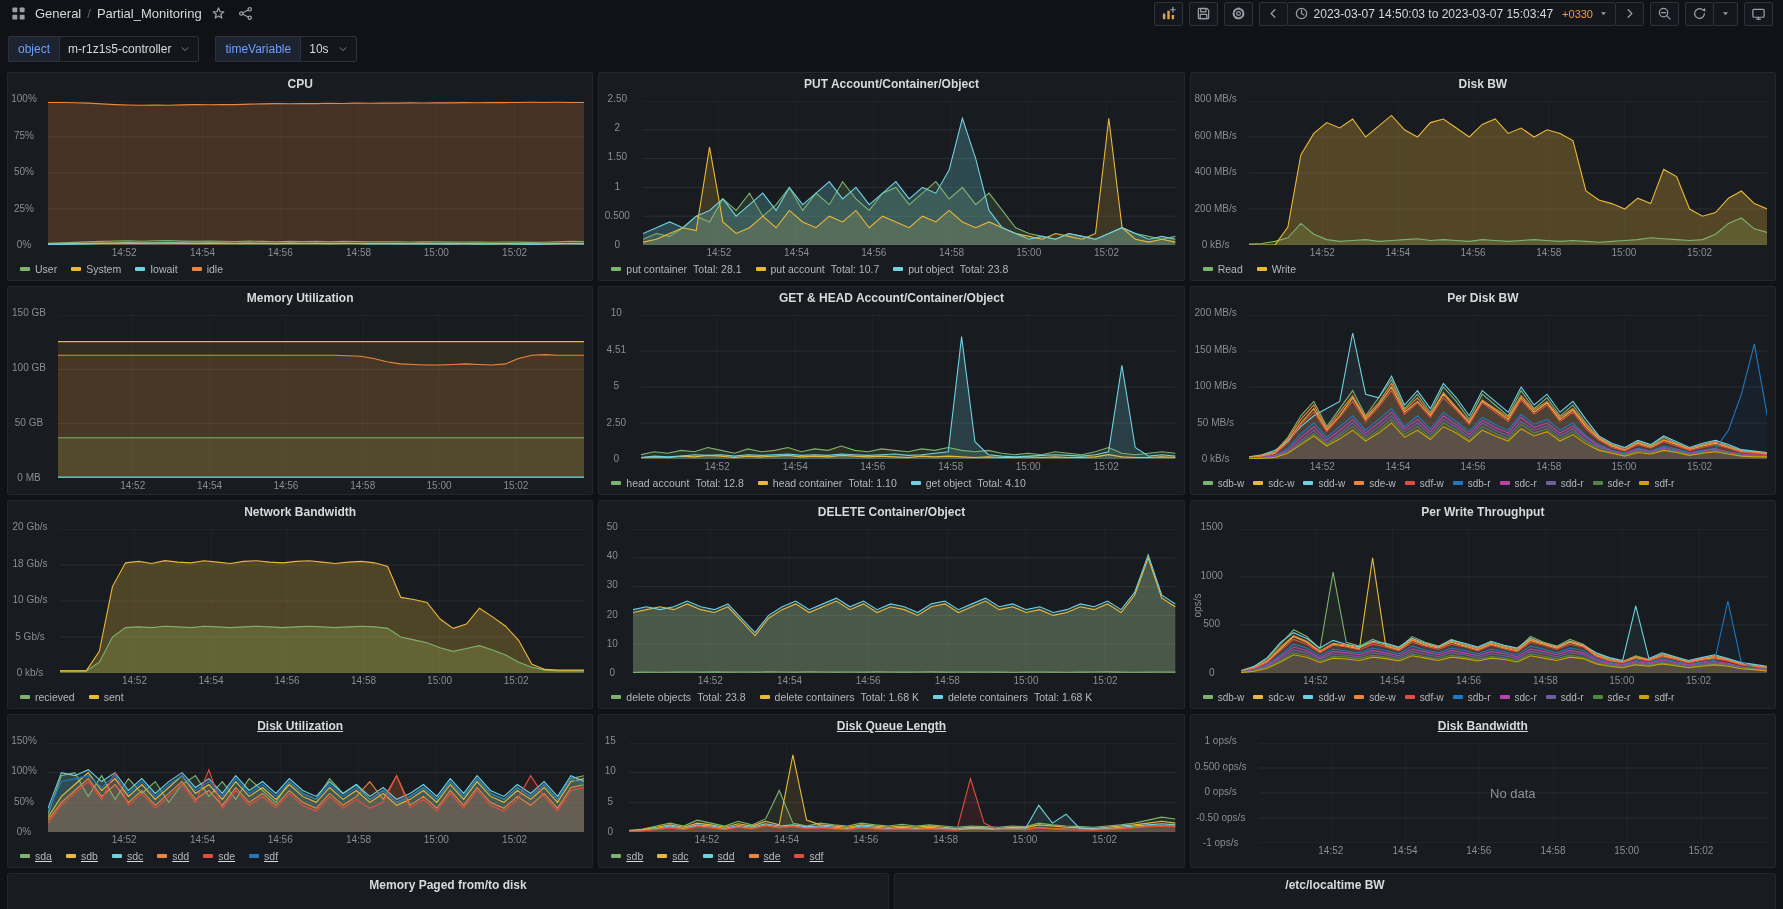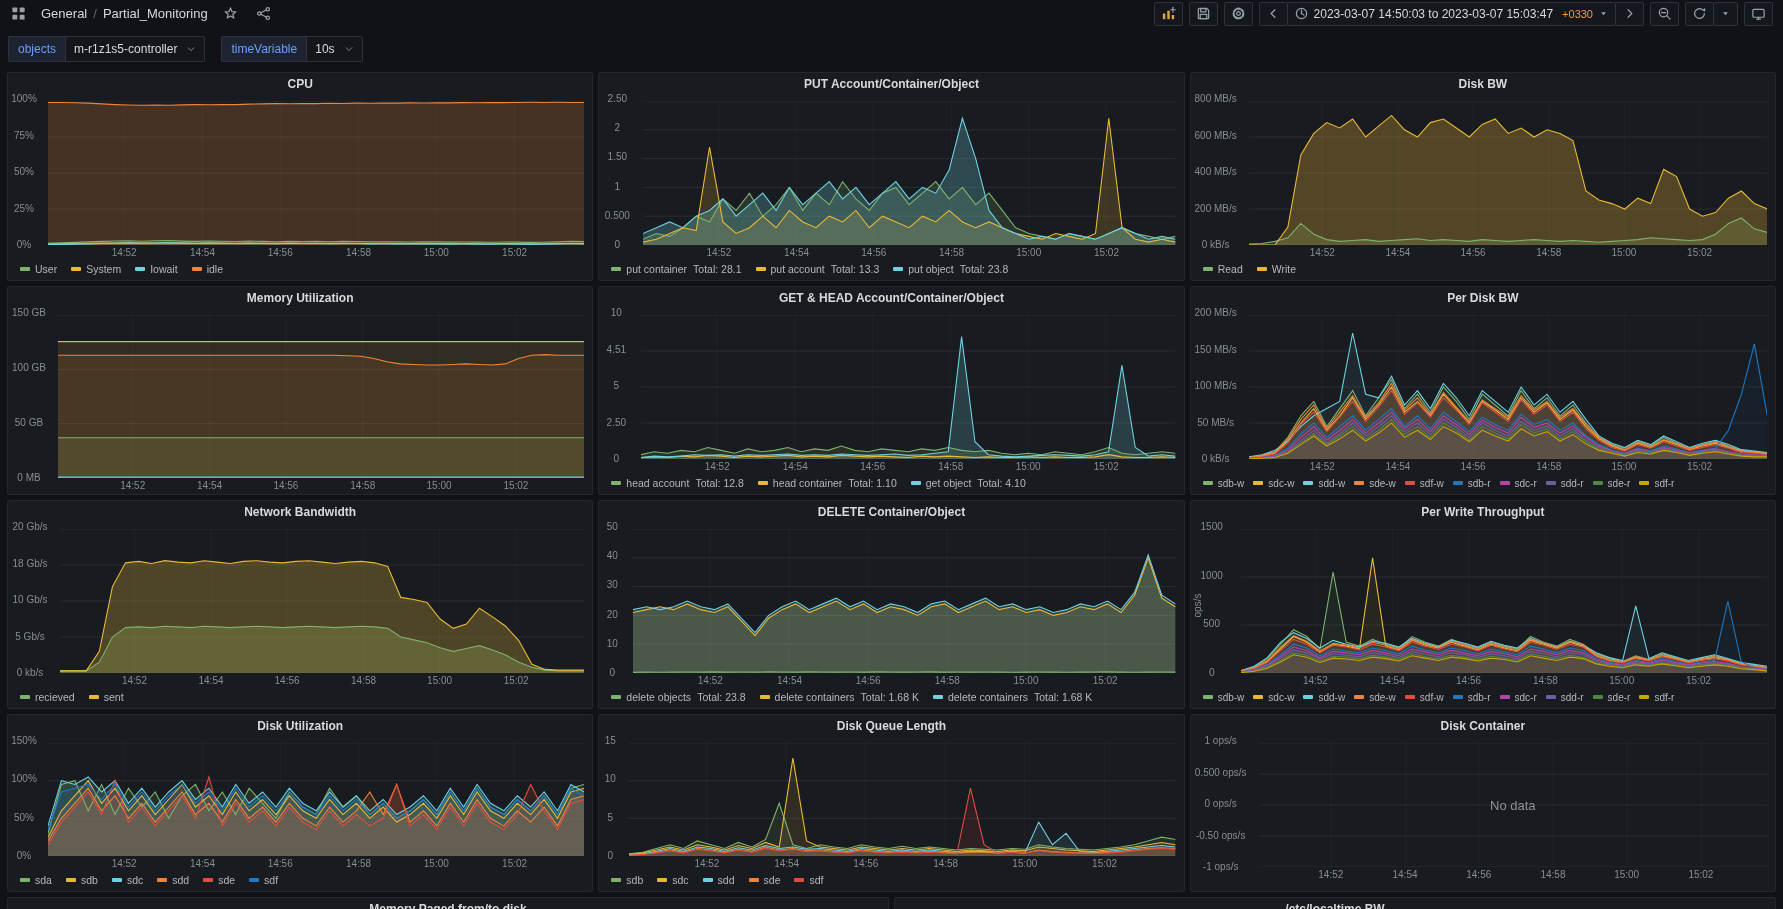--- a/index.html
+++ b/index.html
@@ -4,21 +4,21 @@
 <style>
   * { box-sizing: border-box; }
   html,body { margin:0; padding:0; }
   body {
     width:1783px; height:909px; overflow:hidden;
     background:#111217; color:#d8d9da;
     font-family:"Liberation Sans","DejaVu Sans",sans-serif;
   }
   
   .topnav { height:27px; display:flex; align-items:center; justify-content:space-between; padding:0 10px 0 8px; }
-  .nav-left { display:flex; align-items:center; gap:13px; font-size:13px; }
+  .nav-left { display:flex; align-items:center; gap:7px; font-size:13px; }
   .crumb { color:#d8d9da; cursor:pointer; white-space:nowrap; }
   .crumb-sep { color:#61656c; margin:0 1px; }
   .icon-btn { display:flex; align-items:center; justify-content:center; width:20px; height:20px; cursor:pointer; flex:none; }
   svg.ic { width:15px; height:15px; stroke:#9ba0a7; fill:none; stroke-width:1.3; stroke-linecap:round; stroke-linejoin:round; }
   svg.ic .fil { fill:#9ba0a7; stroke:none; }
   .nav-right { display:flex; align-items:center; gap:6px; }
   .tool-btn { height:24px; border:1px solid #2e323a; background:#15171e; border-radius:2px;
               display:flex; align-items:center; padding:0 6px; gap:5px; cursor:pointer; flex:none; }
   .btn-group { display:flex; }
   .btn-group .tool-btn + .tool-btn { margin-left:-1px; }
@@ -164,21 +164,21 @@
           <rect x="2" y="3.5" width="12" height="8.5" rx="1"></rect>
           <line x1="6" y1="14" x2="10" y2="14"></line>
           <line x1="8" y1="12" x2="8" y2="14"></line>
         </svg>
     </span>
   </div>
 </header>
 
 <div class="submenu">
   <div class="var-group">
-    <span class="var-label">objects</span>
+    <span class="var-label">object</span>
     <span class="var-value">
       <span>m-r1z1s5-controller</span>
       <svg class="ic" viewBox="0 0 16 16" style="width:10px;height:10px">
           <polyline points="3.5,6 8,10.5 12.5,6"></polyline>
         </svg>
     </span>
   </div>
   <div class="var-group">
     <span class="var-label">timeVariable</span>
     <span class="var-value">
@@ -293,21 +293,21 @@
         </div>
         <div class="legend">
           <span class="legend-item">
             <span class="sw" style="background: rgb(126, 178, 109);"></span>
             <span class="lbl">put container</span>
             <span class="legend-total">Total: 28.1</span>
           </span>
           <span class="legend-item">
             <span class="sw" style="background: rgb(234, 184, 57);"></span>
             <span class="lbl">put account</span>
-            <span class="legend-total">Total: 13.3</span>
+            <span class="legend-total">Total: 10.7</span>
           </span>
           <span class="legend-item">
             <span class="sw" style="background: rgb(110, 208, 224);"></span>
             <span class="lbl">put object</span>
             <span class="legend-total">Total: 23.8</span>
           </span>
         </div>
       </section>
       <section class="panel">
         <div class="panel-title">Disk BW</div>
@@ -743,21 +743,21 @@
             <span class="sw" style="background: rgb(80, 134, 66);"></span>
             <span class="lbl">sde-r</span>
           </span>
           <span class="legend-item">
             <span class="sw" style="background: rgb(204, 163, 0);"></span>
             <span class="lbl">sdf-r</span>
           </span>
         </div>
       </section>
     </div>
-    <div class="prow" style="height: 178px;">
+    <div class="prow" style="height: 154px; text-decoration: underline;">
       <section class="panel">
         <div class="panel-title">Disk Utilization</div>
         <div class="chart">
           <span class="ytick" style="width: 32px; bottom: calc(0% - 5px);">0%</span>
           <span class="ytick" style="width: 32px; bottom: calc(33.33% - 5px);">50%</span>
           <span class="ytick" style="width: 32px; bottom: calc(66.67% - 5px);">100%</span>
           <span class="ytick" style="width: 32px; bottom: calc(100% - 5px);">150%</span>
           <div class="plot" style="left: 40px;">
             <svg viewBox="0 0 100 100" preserveAspectRatio="none" class="plot-svg">
               <line x1="0" y1="100" x2="100" y2="100" class="gl"></line>
@@ -877,21 +877,21 @@
             <span class="sw" style="background: rgb(239, 132, 60);"></span>
             <span class="lbl">sde</span>
           </span>
           <span class="legend-item">
             <span class="sw" style="background: rgb(226, 77, 66);"></span>
             <span class="lbl">sdf</span>
           </span>
         </div>
       </section>
       <section class="panel no-legend">
-        <div class="panel-title">Disk Container</div>
+        <div class="panel-title">Disk Bandwidth</div>
         <div class="chart">
           <span class="ytick" style="width: 60px; bottom: calc(0% - 5px);">-1 ops/s</span>
           <span class="ytick" style="width: 60px; bottom: calc(25% - 5px);">-0.50 ops/s</span>
           <span class="ytick" style="width: 60px; bottom: calc(50% - 5px);">0 ops/s</span>
           <span class="ytick" style="width: 60px; bottom: calc(75% - 5px);">0.500 ops/s</span>
           <span class="ytick" style="width: 60px; bottom: calc(100% - 5px);">1 ops/s</span>
           <div class="plot" style="left: 68px;">
             <svg viewBox="0 0 100 100" preserveAspectRatio="none" class="plot-svg">
               <line x1="0" y1="100" x2="100" y2="100" class="gl"></line>
               <line x1="0" y1="75" x2="100" y2="75" class="gl"></line>

